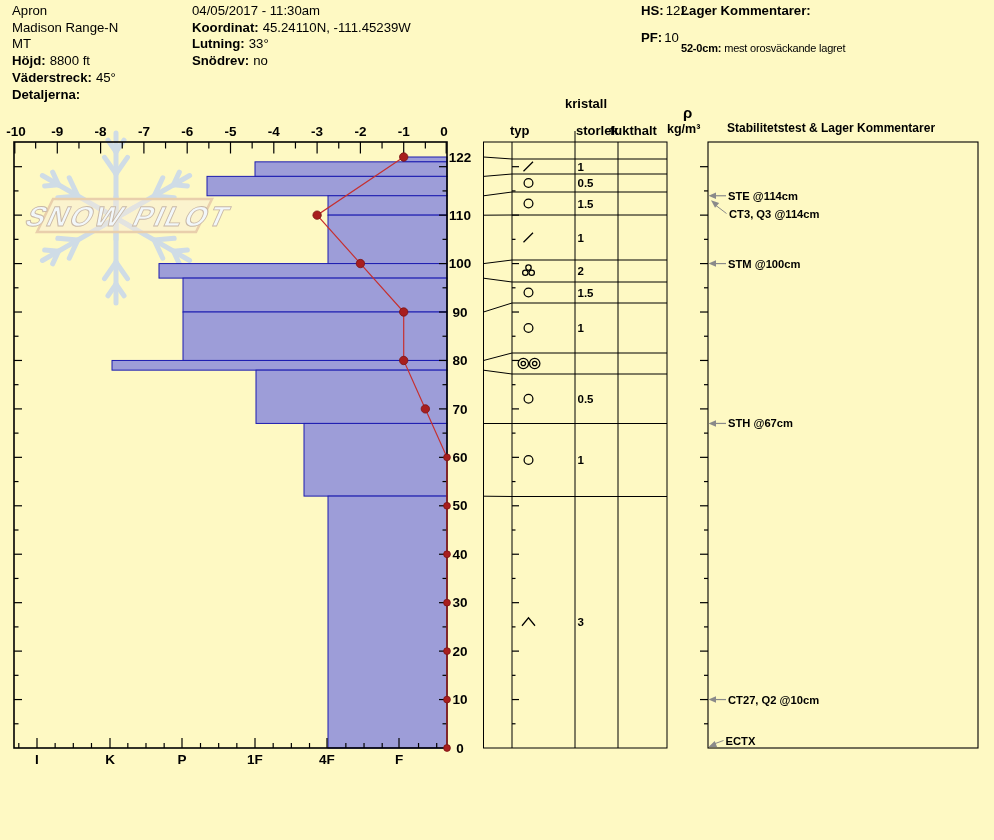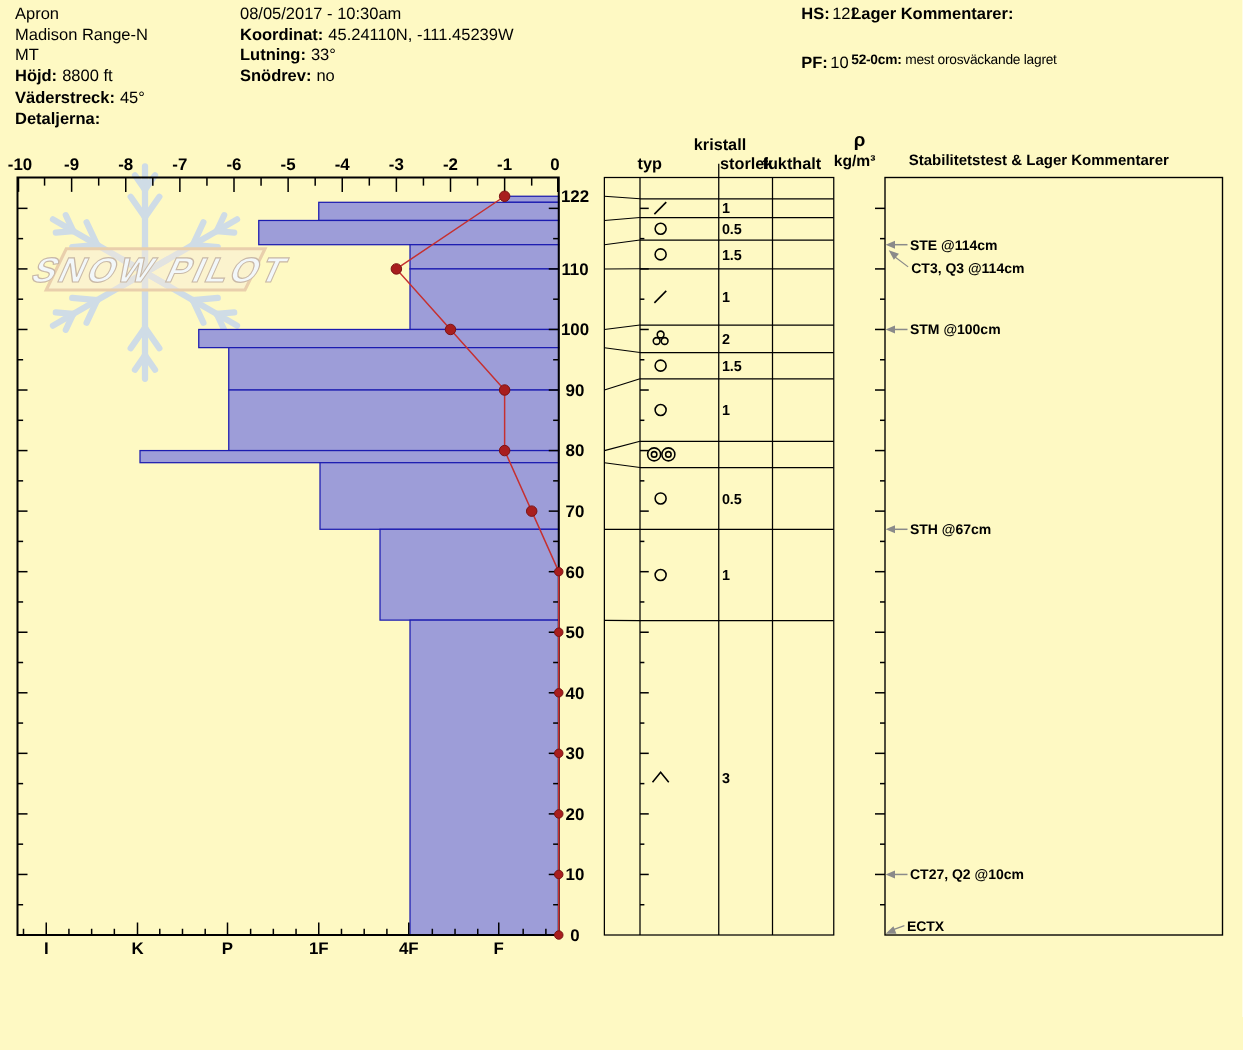--- a/index.html
+++ b/index.html
@@ -23,38 +23,38 @@
 <div class="hcol" style="left:12px">
   <div class="hline">Apron</div>
   <div class="hline">Madison Range-N</div>
   <div class="hline">MT</div>
   <div class="hline"><b>Höjd:</b><span class="v">8800 ft</span></div>
   <div class="hline"><b>Väderstreck:</b><span class="v">45°</span></div>
   <div class="hline"><b>Detaljerna:</b><span class="v"></span></div>
 </div>
 
 <div class="hcol" style="left:192px">
-  <div class="hline">08/05/2017 - 10:30am</div>
+  <div class="hline">04/05/2017 - 11:30am</div>
   <div class="hline"><b>Koordinat:</b><span class="v">45.24110N, -111.45239W</span></div>
   <div class="hline"><b>Lutning:</b><span class="v">33°</span></div>
   <div class="hline"><b>Snödrev:</b><span class="v">no</span></div>
 </div>
 
 
 <div class="hcol" style="left:641px">
   <div class="hline"><b>HS:</b><span class="v" style="margin-left:2px">122</span></div>
-  <div class="hline" style="margin-top:22px"><b>PF:</b><span class="v" style="margin-left:2px">10</span></div>
+  <div class="hline" style="margin-top:10px"><b>PF:</b><span class="v" style="margin-left:2px">10</span></div>
 </div>
 
 <div class="hcol" style="left:681px">
   <div class="hline"><b>Lager Kommentarer:</b></div>
   <div class="hline small-comment" style="margin-top:20px"><b>52-0cm:</b><span class="v" style="margin-left:3px">mest orosväckande lagret</span></div>
 </div>
 
-<div class="hlabel" style="left:545px;top:108px;width:62px;text-align:center">kristall</div>
+<div class="hlabel" style="left:545px;top:96px;width:62px;text-align:right">kristall</div>
 <div class="hlabel" style="left:510px;top:123px">typ</div>
 <div class="hlabel" style="left:576px;top:123px">storlek</div>
 <div class="hlabel" style="left:610px;top:123px">fukthalt</div>
 <div class="hlabel" style="left:683px;top:104px;font-size:15px">ρ</div>
 <div class="hlabel" style="left:667px;top:122px;font-size:12.5px">kg/m³</div>
 <div class="hlabel" style="left:727px;top:121px;font-size:12px">Stabilitetstest &amp; Lager Kommentarer</div>
 
 <svg id="figure" width="994" height="840" viewBox="0 0 994 840" style="position:absolute;left:0;top:0">
       <g stroke="#cfdce6" stroke-width="5" stroke-linecap="round" fill="none">
         <line x1="116" y1="239.25" x2="116" y2="133"></line>

